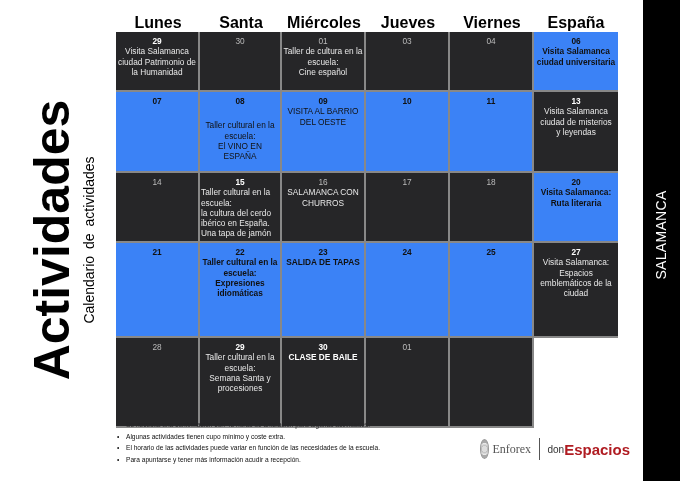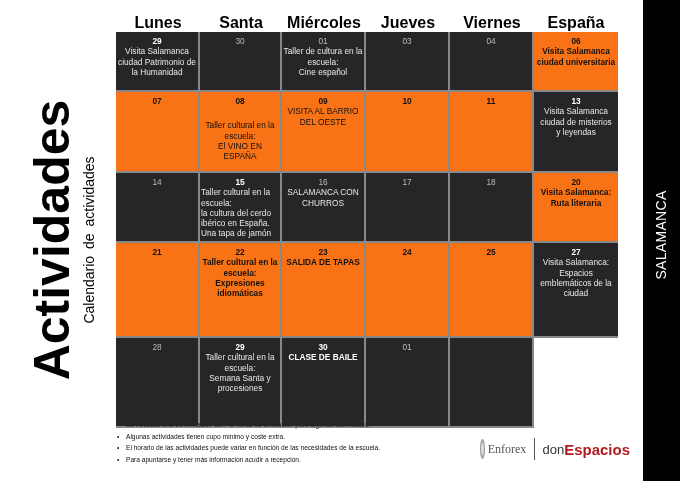--- a/index.html
+++ b/index.html
@@ -7,39 +7,39 @@
   .side-bar{position:absolute;left:643px;top:0;width:37px;height:481px;background:#000;}
   .side-text{position:absolute;left:661px;top:235px;transform:translate(-50%,-50%) rotate(-90deg);color:#fff;font-size:14px;white-space:nowrap;letter-spacing:0.3px;}
   .big-title{position:absolute;left:52px;top:240px;transform:translate(-50%,-50%) rotate(-90deg);font-size:50px;font-weight:bold;color:#000;white-space:nowrap;line-height:1;}
   .sub-title{position:absolute;left:89px;top:240px;transform:translate(-50%,-50%) rotate(-90deg);font-size:14px;color:#000;white-space:nowrap;word-spacing:3px;}
   .headers{position:absolute;left:116px;top:14px;width:502px;height:18px;display:grid;grid-template-columns:84px 82px 84px 84px 84px 84px;}
   .headers div{text-align:center;font-weight:bold;font-size:16px;color:#000;}
   .grid{position:absolute;left:116px;top:32px;width:502px;display:grid;grid-template-columns:84px 82px 84px 84px 84px 84px;grid-template-rows:60px 81px 70px 95px 90px;}
   .cell{box-sizing:border-box;border-right:2px solid #888;border-bottom:2px solid #888;padding:4px 1px 0 1px;text-align:center;font-size:8.3px;line-height:10.3px;overflow:hidden;}
   .cell:nth-child(6n){border-right:none;}
   .dark{background:#262628;color:#e8e8e8;}
-  .tan{background:#f97316;color:#111;font-weight:bold;}
+  .tan{background:#3b82f6;color:#111;font-weight:bold;}
   .tan .ev{font-weight:bold;}
   .dark .num{color:#bbb;font-weight:normal;}
   .dark .num.bold{color:#fff;font-weight:bold;}
   .num{display:block;}
   .ev{display:block;white-space:pre-line;}
   .ev.left{text-align:left;}
   .ev.top-gap{margin-top:14px;}
   .ev.small-gap{}
   .tan .ev.light{font-weight:normal;}
   .notes{position:absolute;left:116px;top:419px;width:340px;margin:0;padding:0 0 0 10px;list-style:none;font-size:6.6px;line-height:11.5px;color:#111;}
   .notes li{position:relative;}
   .notes li::before{content:"\2022";position:absolute;left:-9px;}
   .notes li.first{color:#262628;}
   .logos{position:absolute;left:480px;top:434px;width:150px;height:30px;display:flex;align-items:center;}
   .enforex-icon{width:18px;height:18px;border-radius:50%;border:1px solid #999;background:radial-gradient(circle,#ddd 30%,#bbb 31%,#eee 60%,#aaa 61%);}
   .enforex{font-family:"Liberation Serif",serif;font-size:12px;color:#555;margin-left:3px;}
   .logo-divider{width:1px;height:22px;background:#555;margin:0 8px;}
-  .dq-don{font-size:13px;color:#333;}
+  .dq-don{font-size:10px;color:#333;}
   .dq-q{font-size:15px;font-weight:bold;color:#b01c22;}
 </style>
 </head>
 <body>
 
 <div class="big-title">Actividades</div>
 <div class="sub-title">Calendario de actividades</div>
 
 <div class="headers">
   <div>Lunes</div>

